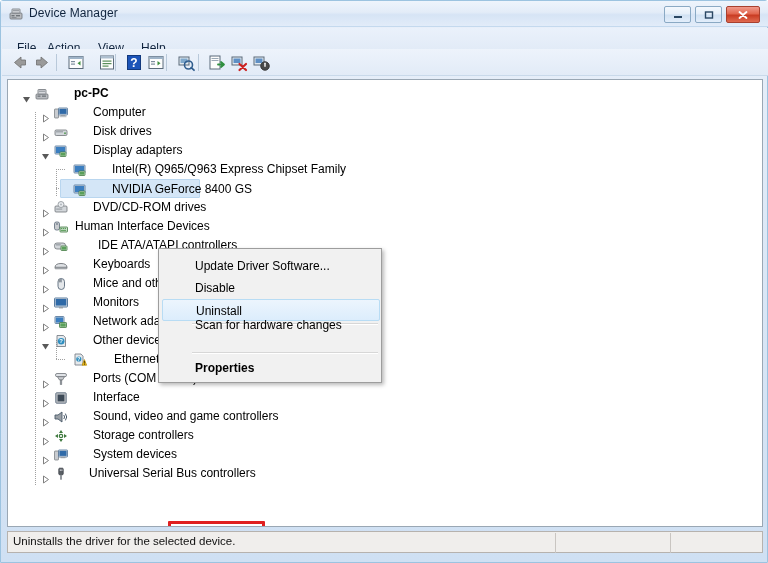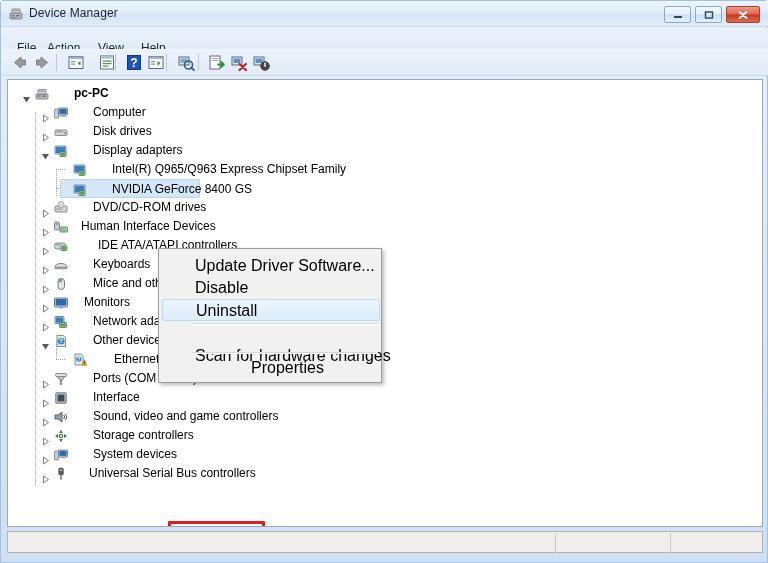--- a/index.html
+++ b/index.html
@@ -190,33 +190,33 @@
     box-sizing: border-box;
     background: #f1f1f1;
     border: 1px solid #9d9d9d;
     box-shadow: 2px 2px 4px rgba(0,0,0,0.28);
   }
   .ctx-item {
     position: absolute;
     left: 3px;
     width: 218px;
     height: 22px;
-    font-size: 16px;
+    font-size: 12px;
     color: #000000;
     line-height: 22px;
     box-sizing: border-box;
     padding-left: 33px;
     white-space: nowrap;
   }
   .ctx-item-hover {
     background: linear-gradient(to bottom, #ecf5fd 0%, #dcedfc 100%);
     border: 1px solid #b8dcf4;
     border-radius: 2px;
   }
-  .ctx-item-bold { font-weight: normal; text-align: center; }
+  .ctx-item-bold { font-weight: bold; }
   .ctx-sep {
     position: absolute;
     left: 33px;
     width: 186px;
     height: 1px;
     background: #d7d7d7;
     border-bottom: 1px solid #ffffff;
   }
   #ctx-highlight {
     position: absolute;
@@ -521,21 +521,21 @@
           <svg width="16" height="16" viewBox="0 0 16 16">
             <rect x="1.5" y="3" width="5" height="8" rx="1.8" fill="#c9ccd0" stroke="#5a6a7a" stroke-width="0.8"></rect>
             <circle cx="4" cy="5" r="0.8" fill="#4a5a6a"></circle>
             <rect x="7" y="8" width="7.5" height="5" rx="0.6" fill="#cfe0cf" stroke="#3f7a3f" stroke-width="0.8"></rect>
             <rect x="7.9" y="8.9" width="1.3" height="1.1" fill="#5aa05a"></rect>
             <rect x="9.8" y="8.9" width="1.3" height="1.1" fill="#5aa05a"></rect>
             <rect x="11.7" y="8.9" width="1.3" height="1.1" fill="#5aa05a"></rect>
             <rect x="7.9" y="10.8" width="5.2" height="1.1" fill="#5aa05a"></rect>
           </svg>
         </span>
-        <span class="tlabel" style="left:20px">Human Interface Devices</span>
+        <span class="tlabel" style="left:14px">Human Interface Devices</span>
       </div>
 
       <div class="trow" style="top:152px; left:33px;">
         <span class="tarrow" style="left:0px">
           <svg width="9" height="9" viewBox="0 0 9 9">
               <path d="M2.5 1 L2.5 8 L7.5 4.5 Z" fill="none" stroke="#808080" stroke-width="1"></path>
             </svg>
         </span>
         <span class="ticon" style="left:12px">
           <svg width="16" height="16" viewBox="0 0 16 16">
@@ -585,21 +585,21 @@
               <path d="M2.5 1 L2.5 8 L7.5 4.5 Z" fill="none" stroke="#808080" stroke-width="1"></path>
             </svg>
         </span>
         <span class="ticon" style="left:12px">
           <svg width="16" height="16" viewBox="0 0 16 16">
             <rect x="1.5" y="3" width="13" height="9" rx="0.8" fill="#dfe2e6" stroke="#4a6f96" stroke-width="0.9"></rect>
             <rect x="2.6" y="4" width="10.8" height="6.6" fill="#2f6aa8"></rect>
             <rect x="6" y="12" width="4" height="1.4" fill="#9aa0a6"></rect>
           </svg>
         </span>
-        <span class="tlabel" style="left:23px">Monitors</span>
+        <span class="tlabel" style="left:32px">Monitors</span>
       </div>
 
       <div class="trow" style="top:228px; left:33px;">
         <span class="tarrow" style="left:0px">
           <svg width="9" height="9" viewBox="0 0 9 9">
               <path d="M2.5 1 L2.5 8 L7.5 4.5 Z" fill="none" stroke="#808080" stroke-width="1"></path>
             </svg>
         </span>
         <span class="ticon" style="left:12px">
           <svg width="16" height="16" viewBox="0 0 16 16">
@@ -740,26 +740,27 @@
         <span class="tlabel" style="left:28px">Universal Serial Bus controllers</span>
       </div>
 
     </div>
 
     <div id="ctxmenu">
       <div class="ctx-item" style="top:6px">Update Driver Software...</div>
       <div class="ctx-item" style="top:28px">Disable</div>
       <div class="ctx-item ctx-item-hover" style="top:50px">Uninstall</div>
       <div class="ctx-sep" style="top:74px"></div>
-      <div class="ctx-item" style="top:96px">Scan for hardware changes</div>
+      <div class="ctx-item" style="top:65px">Scan for hardware changes</div>
       <div class="ctx-sep" style="top:103px"></div>
       <div class="ctx-item ctx-item-bold" style="top:108px">Properties</div>
       <div id="ctx-highlight"></div>
     </div>
 
   </div>
 
   <div id="statusbar">
+    <span id="status-text">Uninstalls the driver for the selected device.</span>
     <div class="status-div" style="left:547px"></div>
     <div class="status-div" style="left:662px"></div>
   </div>
 
 </div>
 
 </body></html>

